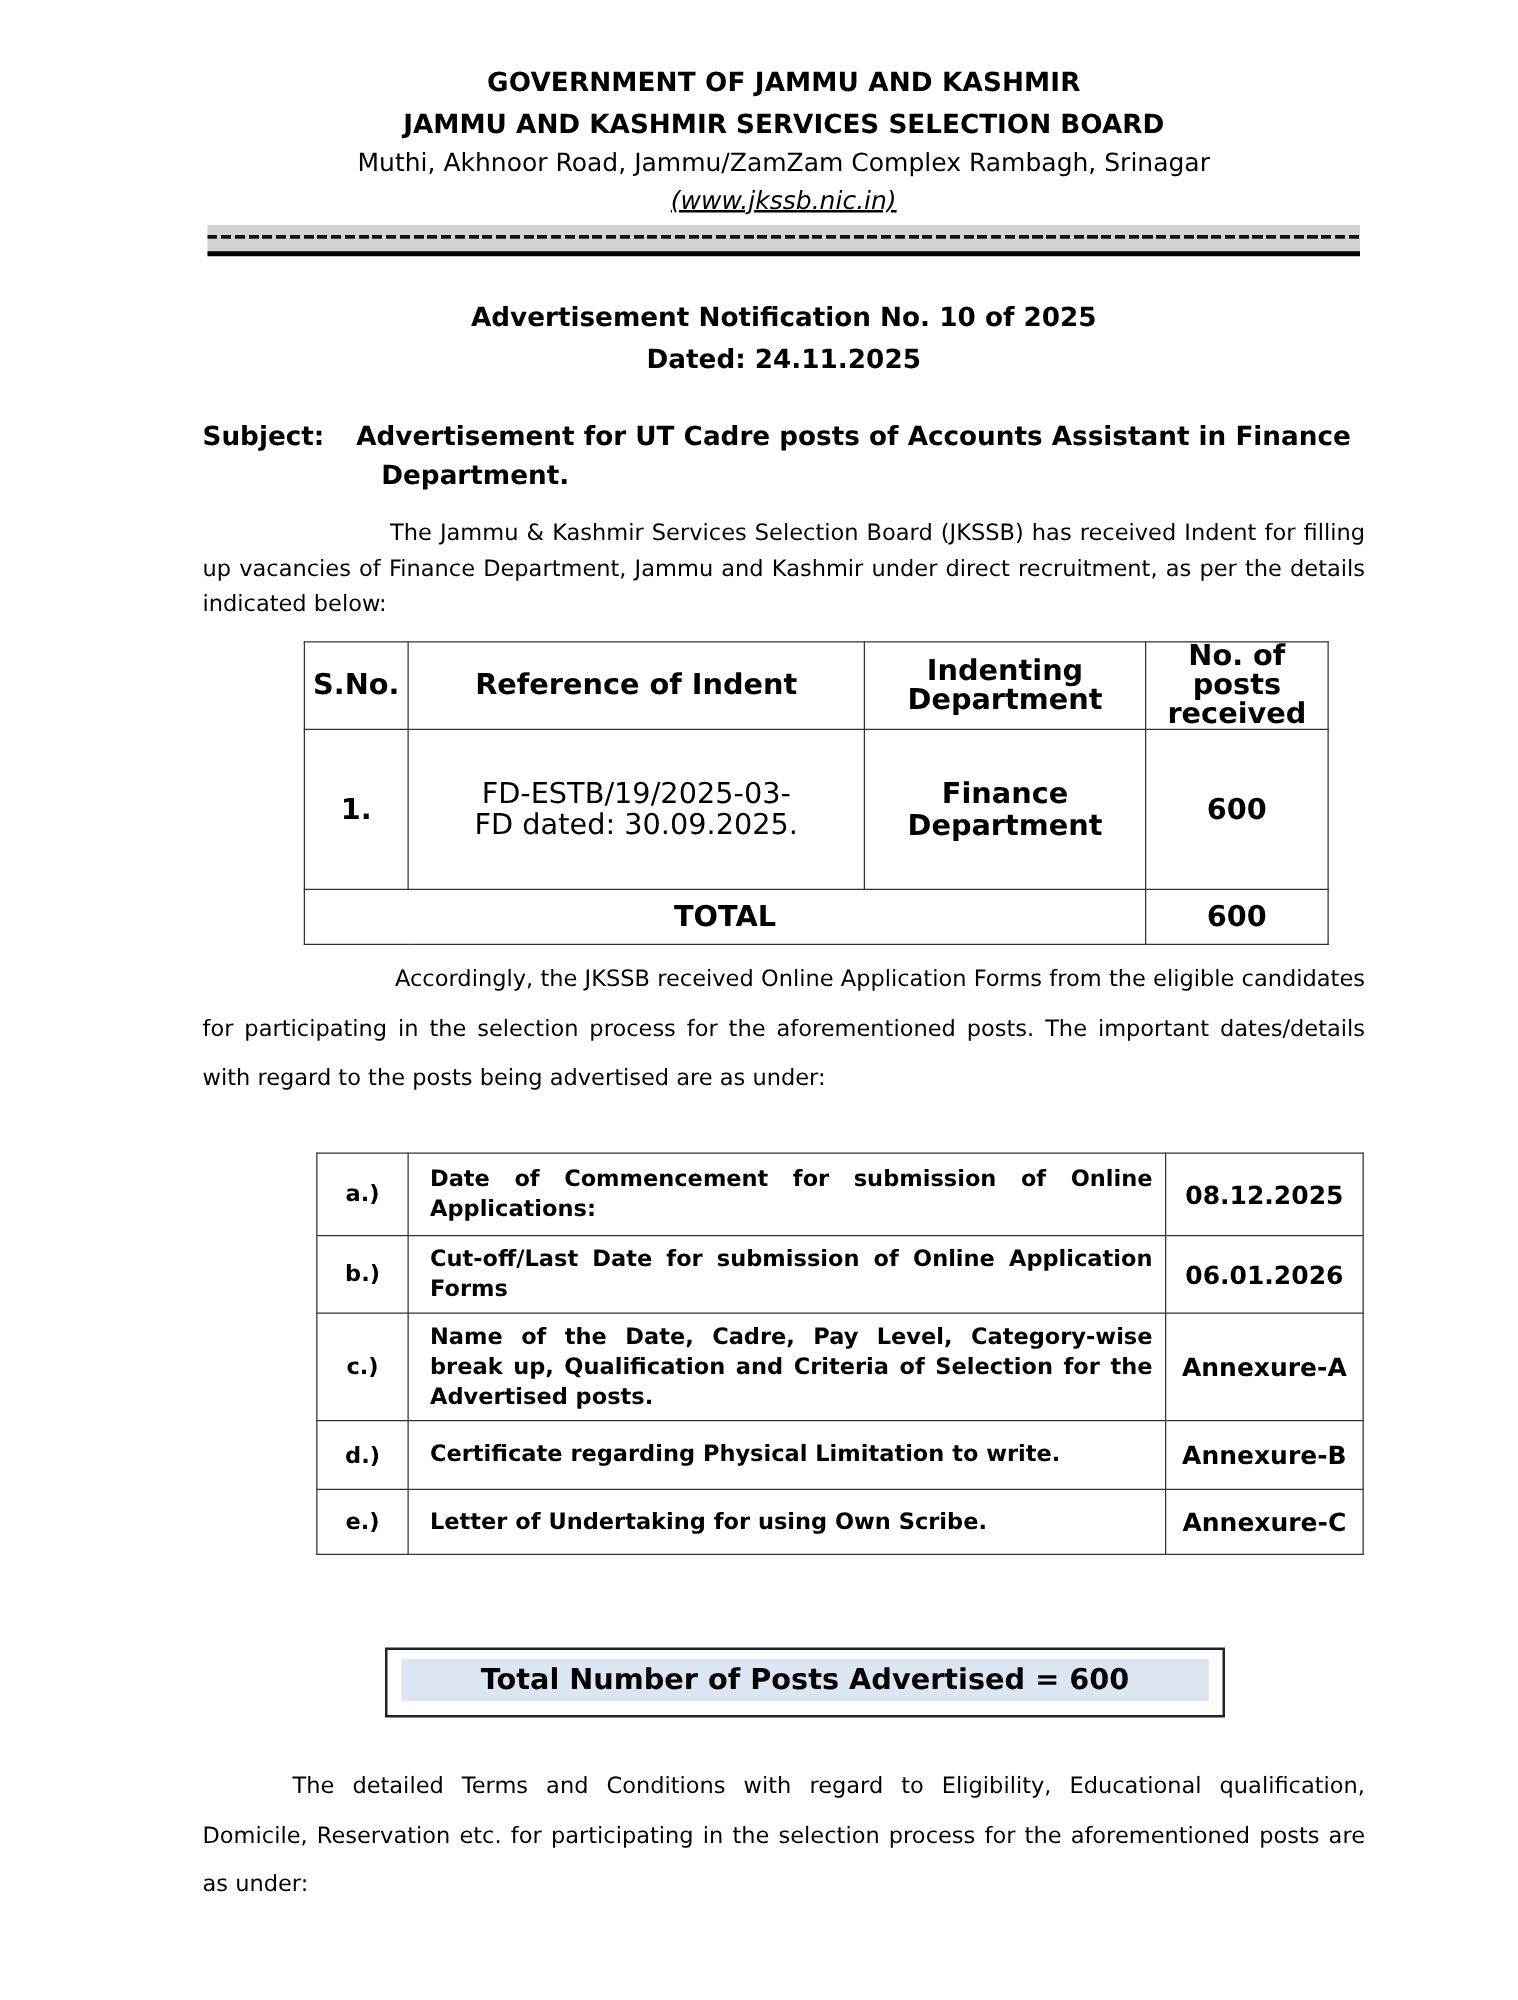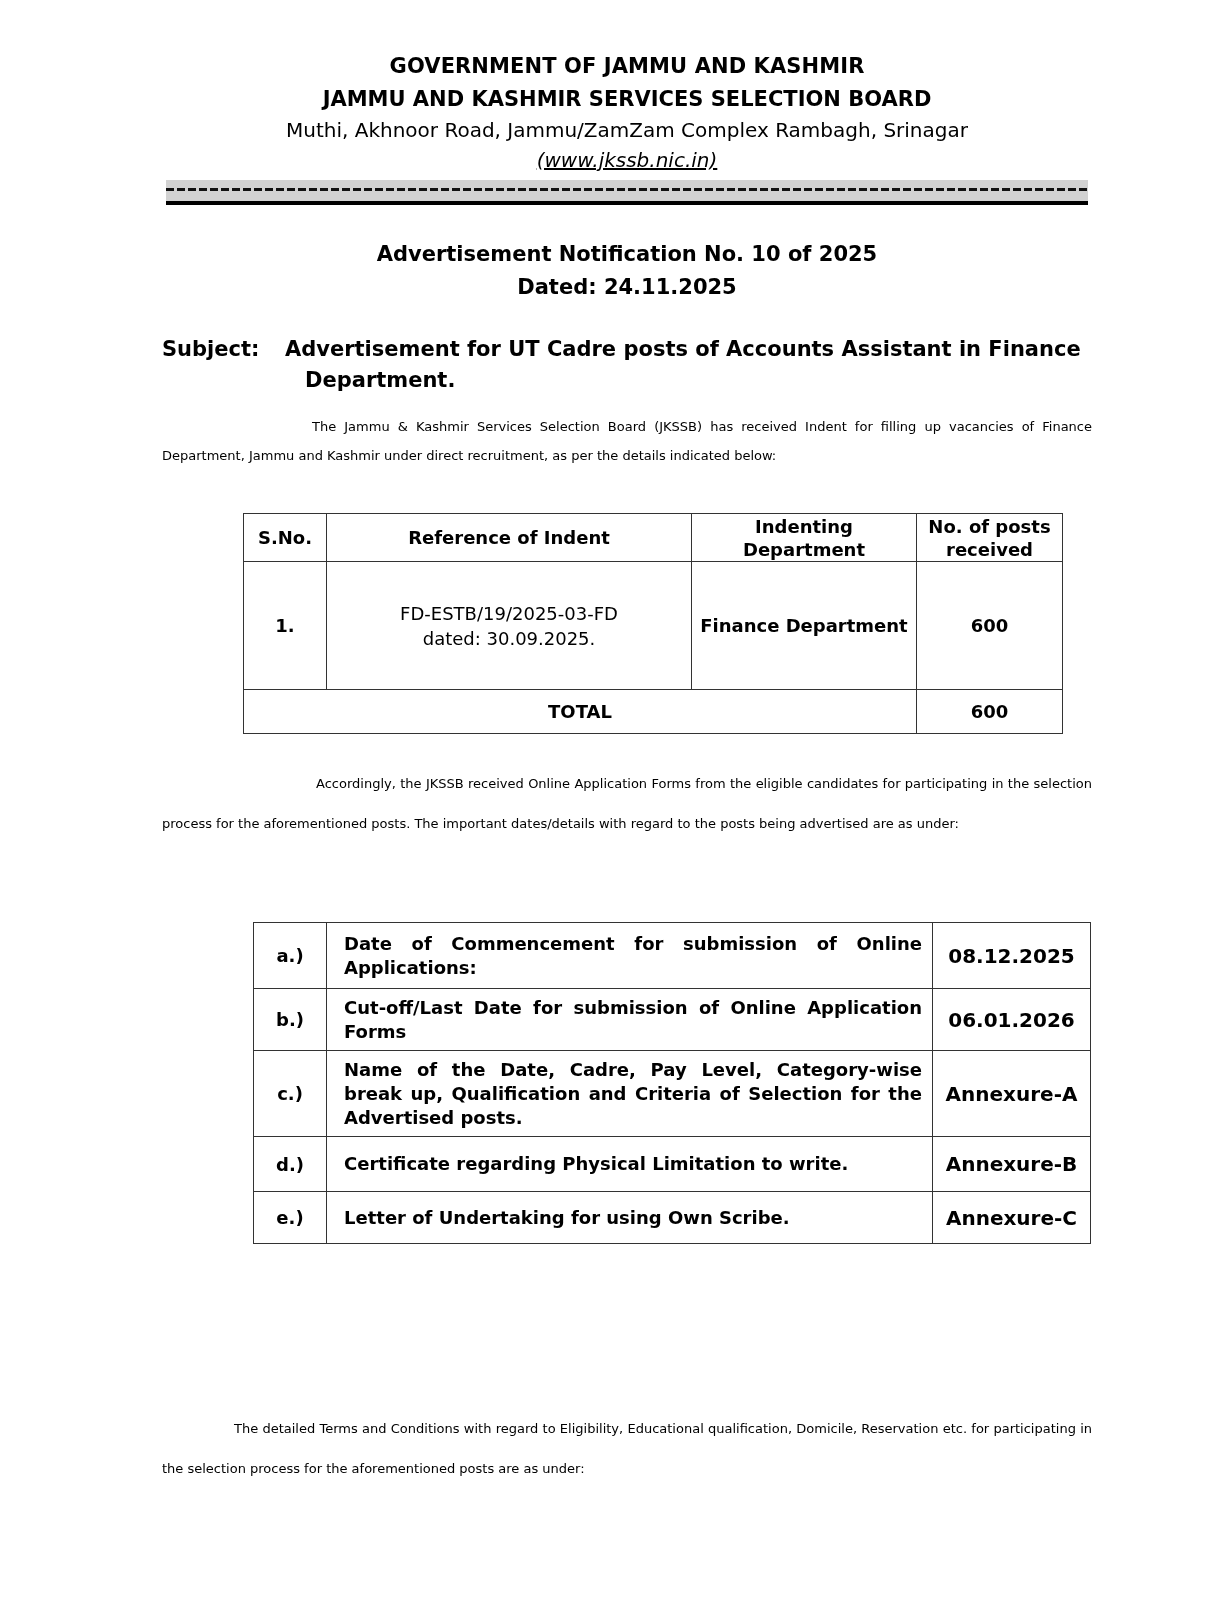--- a/index.html
+++ b/index.html
@@ -20,27 +20,27 @@
 
   .notif { position: absolute; left: 0; width: 1254px; text-align: center; font-weight: bold; font-size: 21px; }
   .notif-no { top: 242px; }
   .notif-date { top: 275px; }
 
   .subject { position: absolute; left: 162px; top: 334px; width: 935px; font-weight: bold; font-size: 21px; line-height: 31px; }
   .subject .label { position: absolute; left: 0; top: 0; text-align: center; }
   .subject .text1 { position: absolute; left: 123px; top: 0; white-space: nowrap; }
   .subject .text2 { position: absolute; left: 143px; top: 31px; white-space: nowrap; }
 
-  .para { position: absolute; left: 162px; width: 930px; font-size: 13px; text-align: justify; text-align-last: left; }
+  .para { position: absolute; left: 162px; width: 930px; font-size: 18px; text-align: justify; text-align-last: left; }
   .para1 { top: 413px; line-height: 28.5px; text-indent: 150px; }
   .para2 { top: 764px; line-height: 39.5px; text-indent: 154px; }
   .para3 { top: 1409px; line-height: 39.5px; text-indent: 72px; }
 
   table { border-collapse: collapse; position: absolute; }
-  .t1 { left: 243px; top: 513px; width: 820px; font-size: 18px; }
+  .t1 { left: 243px; top: 513px; width: 820px; font-size: 23px; }
   .t1 td, .t1 th { border: 1.5px solid #333; text-align: center; vertical-align: middle; padding: 0 6px; }
   .t1 th { font-weight: bold; line-height: 23px; }
   .t1 .hrow { height: 48px; }
   .t1 .drow { height: 128px; }
   .t1 .trow { height: 44px; }
   .bold { font-weight: bold; }
 
   .t2 { left: 253px; top: 922px; width: 838px; font-size: 18px; font-weight: bold; }
   .t2 td { border: 1.5px solid #333; vertical-align: middle; }
   .t2 td.lab { width: 70px; text-align: center; }
@@ -128,16 +128,19 @@
       <td class="val">Annexure-B</td>
     </tr>
     <tr class="r5">
       <td class="lab">e.)</td>
       <td class="desc">Letter of Undertaking for using Own Scribe.</td>
       <td class="val">Annexure-C</td>
     </tr>
   </tbody>
     </table>
 
+  <div class="totalbox">
+    <div class="inner">Total Number of Posts Advertised = 600</div>
+  </div>
 
   <div class="para para3">The detailed Terms and Conditions with regard to Eligibility, Educational qualification, Domicile, Reservation etc. for participating in the selection process for the aforementioned posts are as under:</div>
 
 </div>
 
 </body></html>

